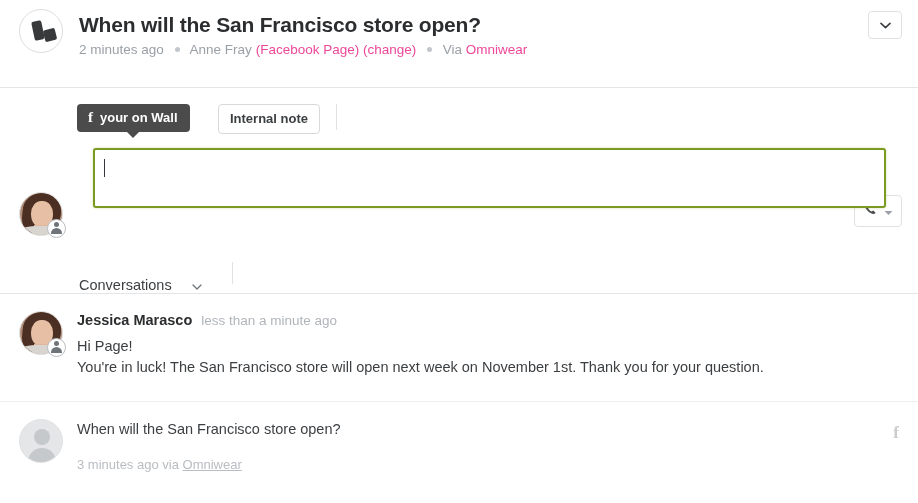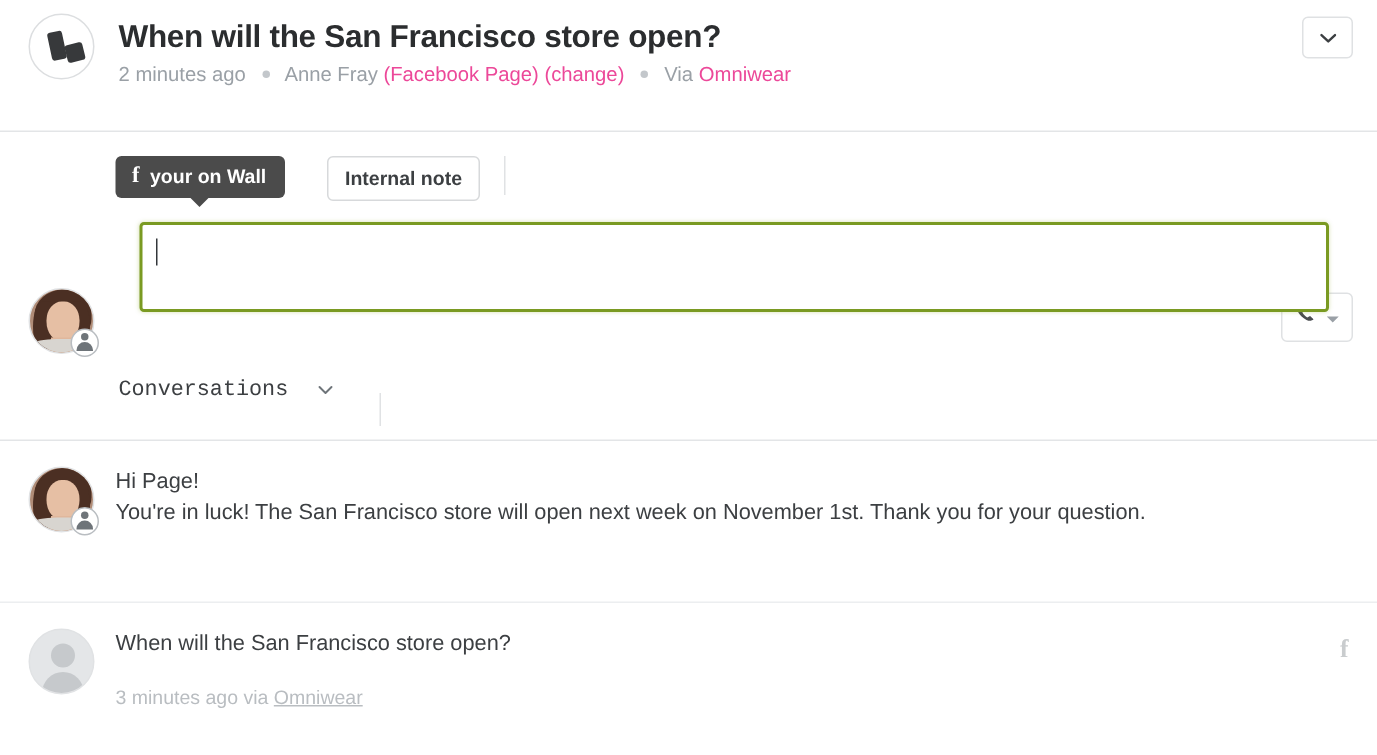--- a/index.html
+++ b/index.html
@@ -154,24 +154,23 @@
     background:#33363a;
   }
 
   
   .tabs {
     position:relative; height:42px; margin-top:20px;
     border-bottom:1px solid #e3e5e7;
     padding-left:79px;
   }
   .tab-conv {
-    display:inline-flex; align-items:flex-start; gap:20px;
+    display:inline-flex; align-items:flex-end; gap:20px;
     font-size:14.5px; color:#3c3f42; height:41px; cursor:pointer;
     vertical-align:top;
-    font-family:Liberation Mono, monospace;
   }
   .tabs-sep {
     display:inline-block; width:1px; height:22px; background:#e0e2e4;
     margin: 10px 26px 0 26px; vertical-align: top;
   }
   .tab-all {
     display:inline-flex; align-items:center; gap:9px;
     height:41px; cursor:pointer; position:relative; vertical-align:top;
   }
   .tab-all .lbl { font-size:15px; font-weight:bold; color:#2b2d2f; }
@@ -301,20 +300,24 @@
           <div class="hairR"></div>
         <div class="face"></div>
           <div class="neck"></div>
           <div class="shirt"></div>
       </div>
       <div class="av-badge">
         <div class="bh"></div>
           <div class="bb"></div>
       </div>
     </div>
+    <div class="msg-head">
+      <span class="nm">Jessica Marasco</span>
+      <span class="ts">less than a minute ago</span>
+    </div>
     <div class="msg-line">Hi Page!</div>
     <div class="msg-line second">You're in luck! The San Francisco store will open next week on November 1st. Thank you for your question.</div>
   </div>
 
   <div class="msg">
     <div class="mav">
       <div class="avatar blank">
         <div class="bhead"></div>
           <div class="bbody"></div>
       </div>

